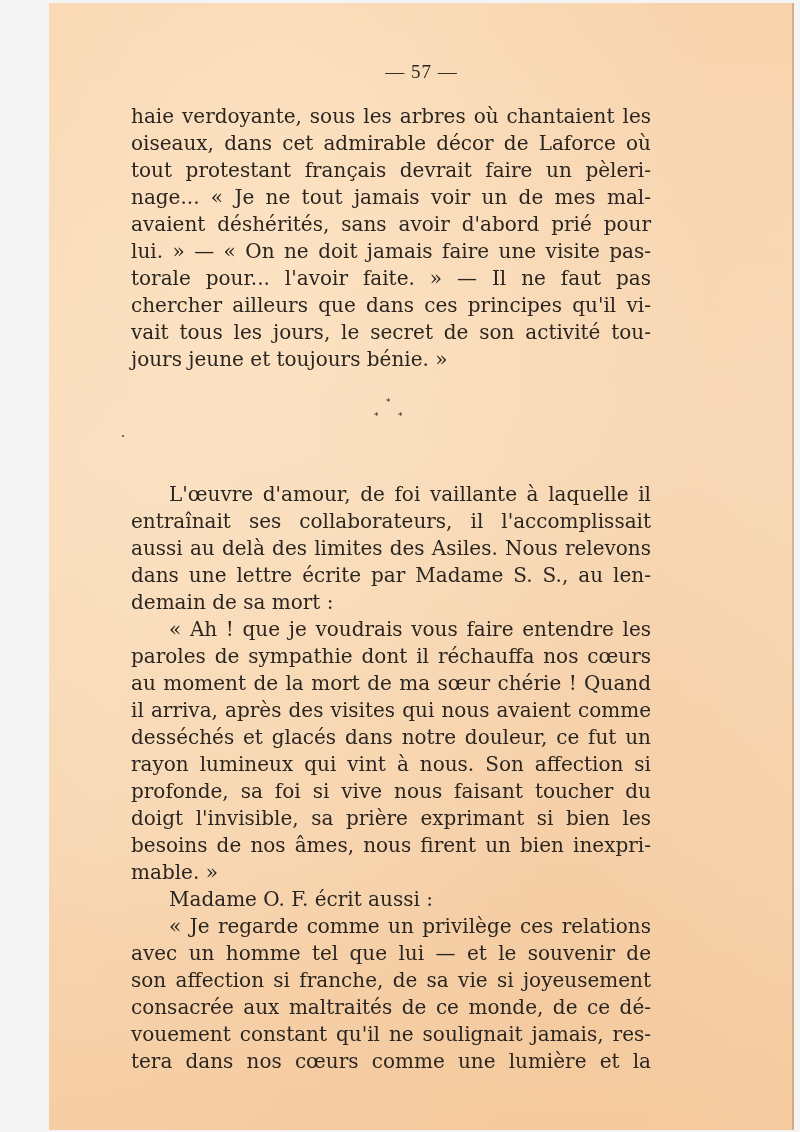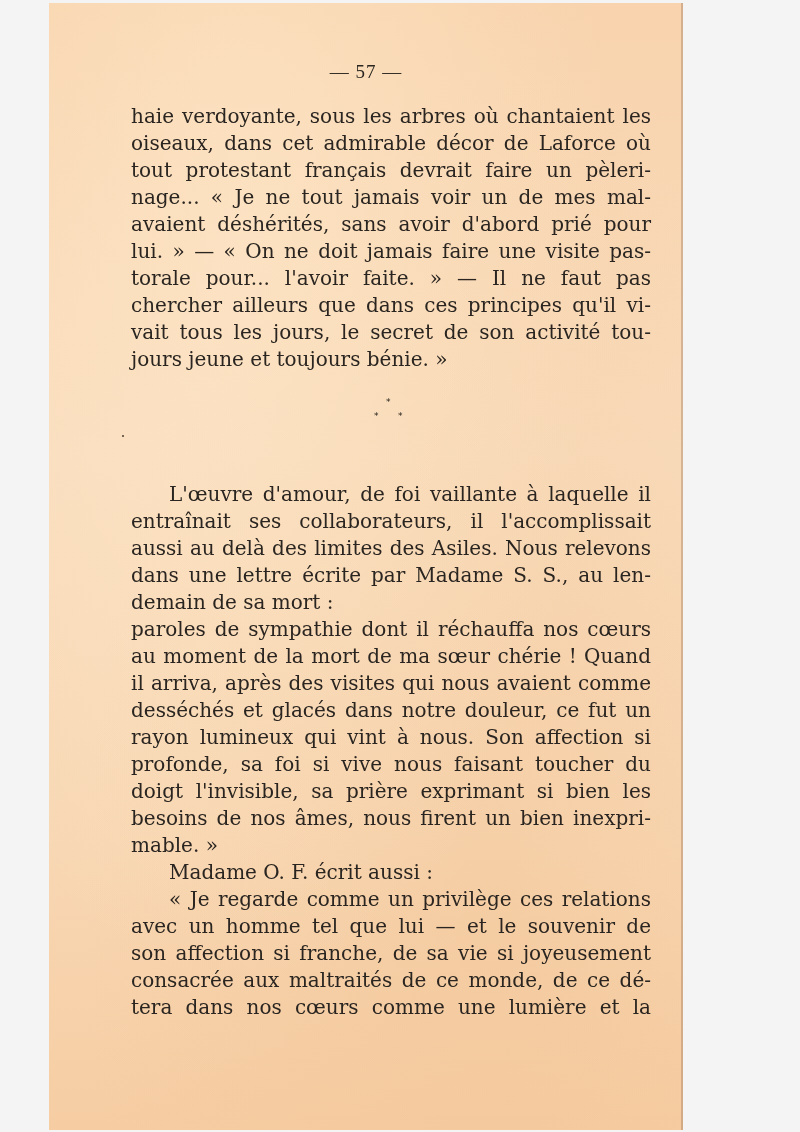--- a/index.html
+++ b/index.html
@@ -7,21 +7,21 @@
       padding: 0;
       width: 800px;
       height: 1132px;
       background: #f4f4f4;
       overflow: hidden;
     }
     .page {
       position: absolute;
       left: 49px;
       top: 3px;
-      width: 634px;
+      width: 745px;
       height: 1127px;
       background:
         radial-gradient(ellipse at 30% 20%, rgba(255,235,205,0.55), rgba(255,235,205,0) 60%),
         radial-gradient(ellipse at 70% 80%, rgba(240,190,140,0.35), rgba(240,190,140,0) 65%),
         linear-gradient(180deg, #f8d3ad 0%, #f9dcbc 40%, #f8d7b3 75%, #f6cda3 100%);
       box-shadow: inset -2px 0 0 rgba(150,110,80,0.35);
     }
     .folio {
       position: absolute;
       left: 0;
@@ -118,30 +118,32 @@
   </div>
 
   <span class="speck" style="left:73px; top:432px;"></span>
 
   <div class="text-block block-2">
     <span class="line indent">L'œuvre d'amour, de foi vaillante à laquelle il</span>
     <span class="line">entraînait ses collaborateurs, il l'accomplissait</span>
     <span class="line">aussi au delà des limites des Asiles. Nous relevons</span>
     <span class="line">dans une lettre écrite par Madame S. S., au len-</span>
     <span class="line last">demain de sa mort :</span>
+    <span class="line indent">« Ah ! que je voudrais vous faire entendre les</span>
     <span class="line">paroles de sympathie dont il réchauffa nos cœurs</span>
     <span class="line">au moment de la mort de ma sœur chérie ! Quand</span>
     <span class="line">il arriva, après des visites qui nous avaient comme</span>
     <span class="line">desséchés et glacés dans notre douleur, ce fut un</span>
     <span class="line">rayon lumineux qui vint à nous. Son affection si</span>
     <span class="line">profonde, sa foi si vive nous faisant toucher du</span>
     <span class="line">doigt l'invisible, sa prière exprimant si bien les</span>
     <span class="line">besoins de nos âmes, nous firent un bien inexpri-</span>
     <span class="line last">mable. »</span>
     <span class="line indent last">Madame O. F. écrit aussi :</span>
     <span class="line indent">« Je regarde comme un privilège ces relations</span>
     <span class="line">avec un homme tel que lui — et le souvenir de</span>
     <span class="line">son affection si franche, de sa vie si joyeusement</span>
     <span class="line">consacrée aux maltraités de ce monde, de ce dé-</span>
+    <span class="line">vouement constant qu'il ne soulignait jamais, res-</span>
     <span class="line">tera dans nos cœurs comme une lumière et la</span>
   </div>
 
 </div>
 
 </body></html>

